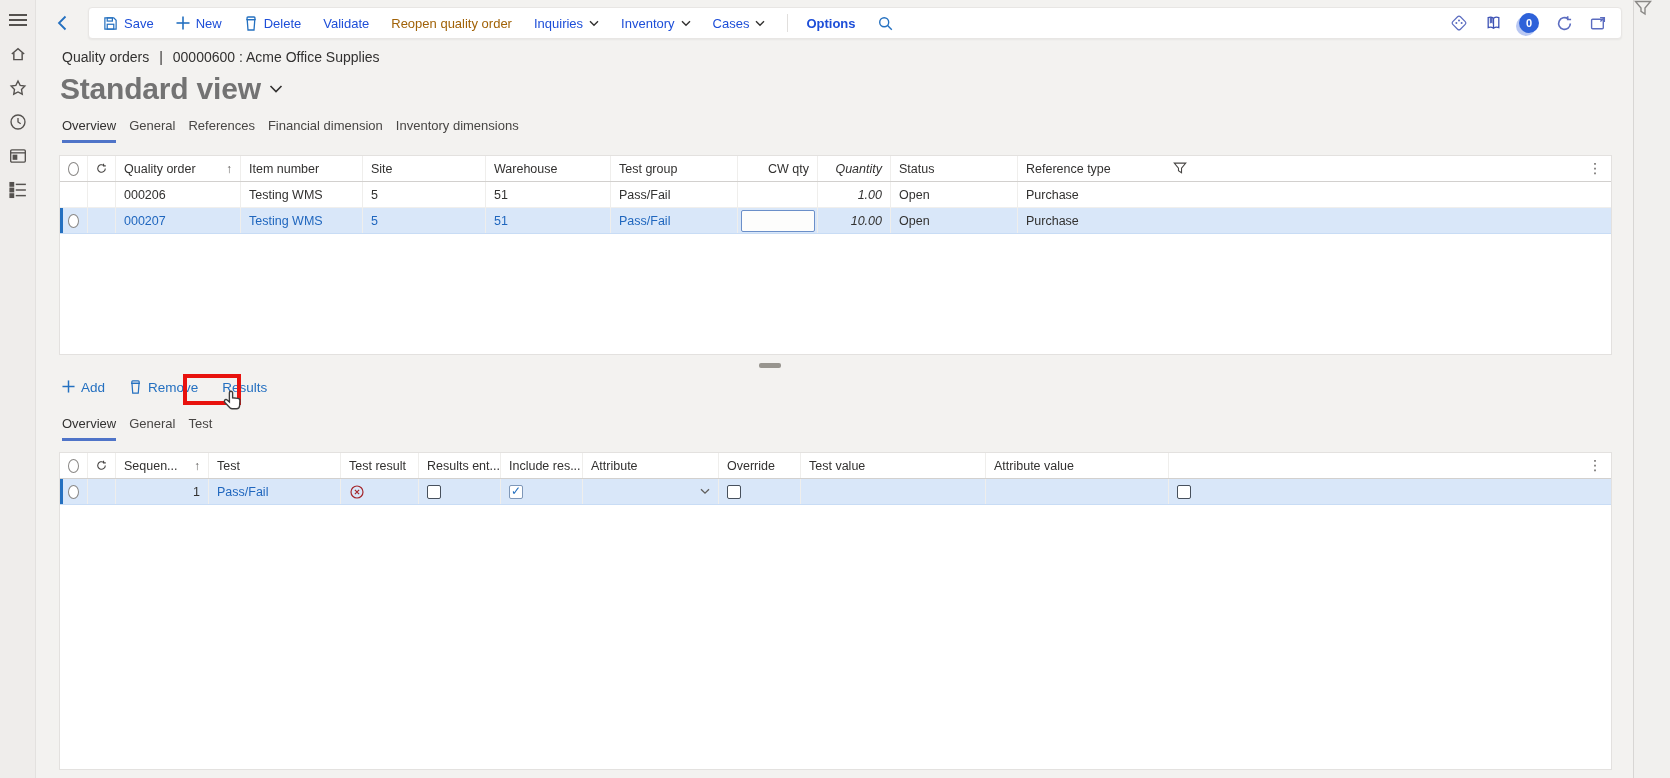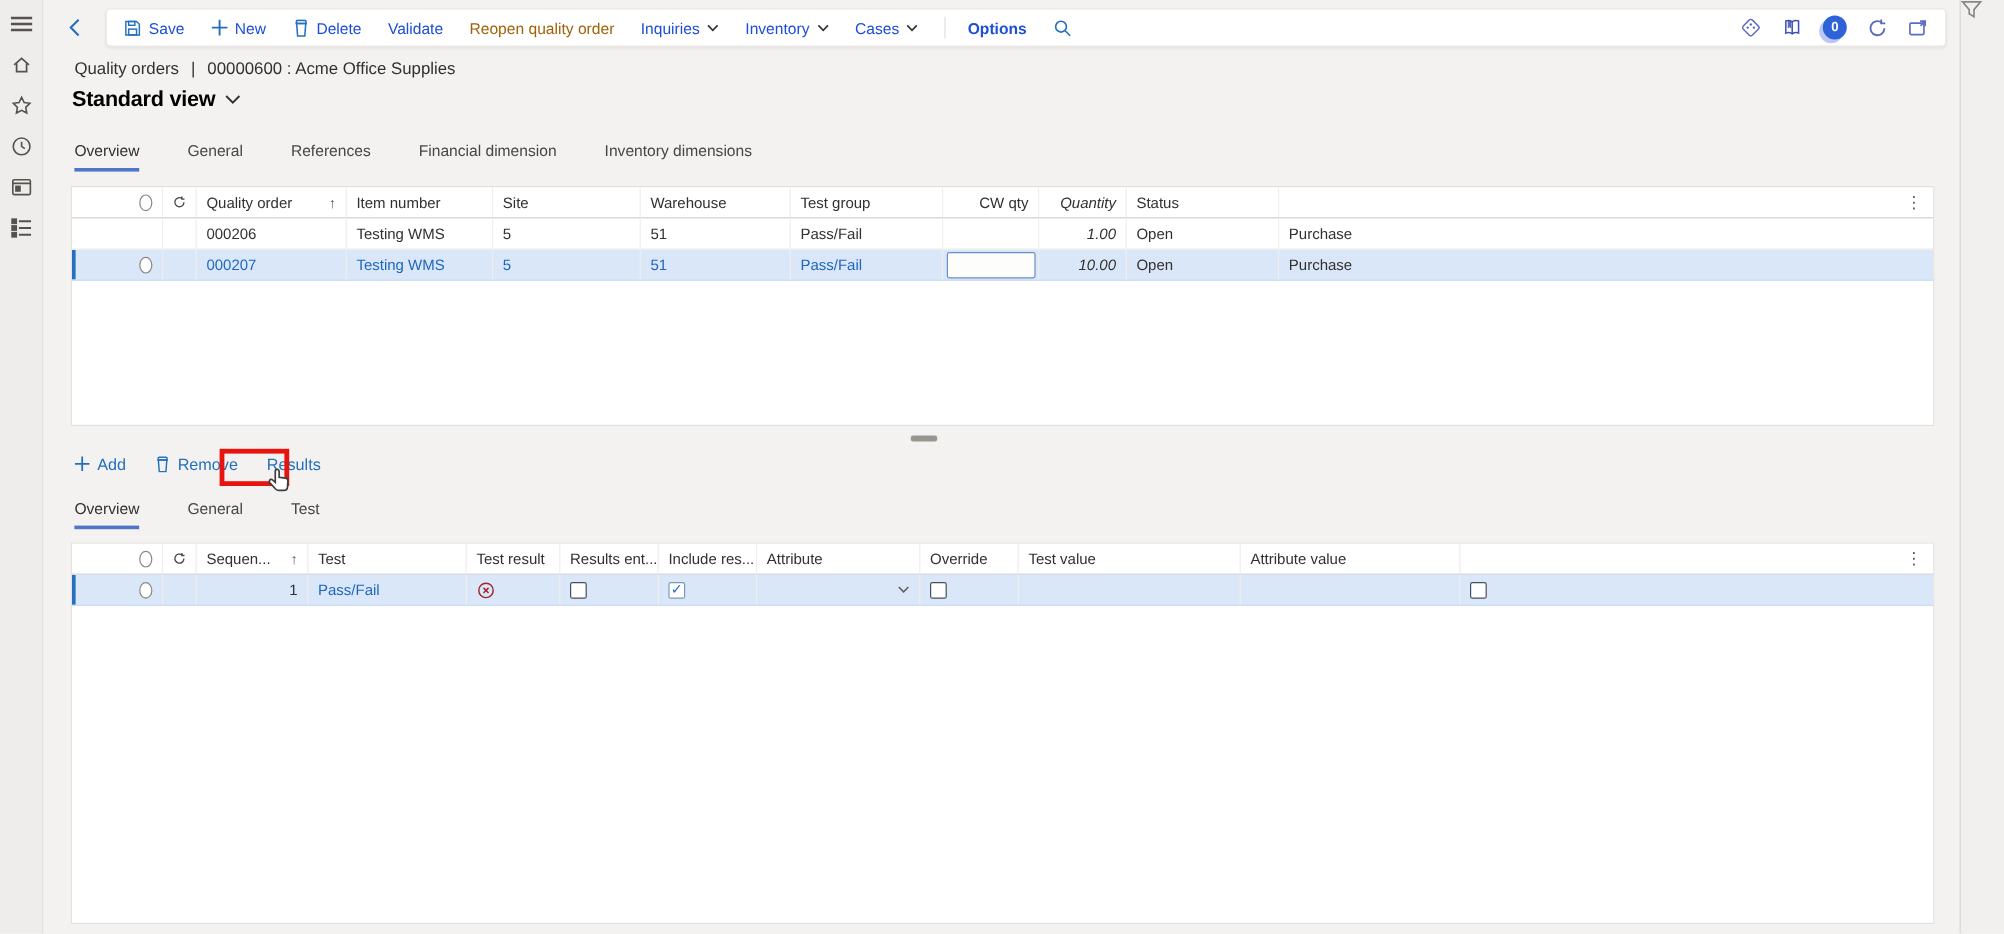--- a/index.html
+++ b/index.html
@@ -40,34 +40,34 @@
     box-shadow:-3px 3px 0 0 #b9c8f3; cursor:pointer;
   }
 
   
   .right-strip { position:absolute; left:1633px; top:0; width:37px; height:778px; background:#f1f0ee; border-left:1px solid #d8d6d4; }
   .right-strip .funnel { margin:14px auto 0 auto; width:18px; cursor:pointer; }
 
   
   .breadcrumb { position:absolute; left:62px; top:49px; display:flex; gap:10px; font-size:14px; color:#323130; }
   .page-title { position:absolute; left:60px; top:72px; display:flex; align-items:center; gap:8px; cursor:pointer; }
-  .page-title h1 { font-size:18px; font-weight:700; letter-spacing:-.2px; color:#000000; }
-
-  
-  .tabstrip { position:absolute; display:flex; gap:40px; font-size:13px; color:#484644; }
+  .page-title h1 { font-size:30px; font-weight:700; letter-spacing:-.2px; color:#737373; }
+
+  
+  .tabstrip { position:absolute; display:flex; gap:13px; font-size:13px; color:#484644; }
   .tabstrip .tab { padding-bottom:7px; cursor:pointer; }
   .tabstrip .tab.active { color:#323130; border-bottom:3px solid #4f74c8; }
   .tabs-main { left:62px; top:118px; }
   .tabs-lines { left:62px; top:416px; }
 
   
   .grid { position:absolute; left:59px; width:1553px; background:#fff; border:1px solid #e3e1df; }
   .grid-1 { top:155px; height:200px; }
   .grid-2 { top:452px; height:318px; }
-  .g-row { display:flex; height:26px; align-items:stretch; border-bottom:1px solid #f0efed; position:relative;padding-left:48px; }
+  .g-row { display:flex; height:26px; align-items:stretch; border-bottom:1px solid #f0efed; position:relative; }
   .g-row.header { border-bottom:1px solid #d2d0ce; color:#323130; }
   .g-row.selected { background:#d9e7f9; box-shadow:inset 3px 0 0 #2470c0; border-bottom:1px solid #c8dcf5; }
   .cell {
     padding:0 8px; display:flex; align-items:center; white-space:nowrap; overflow:hidden;
     border-right:1px solid #efeeec; font-size:12.5px; height:100%;
   }
   .g-row.header .cell { color:#323130; }
   .cell.num { justify-content:flex-end; }
   .link { color:#1f66be; cursor:pointer; }
   .sort-arrow { margin-left:auto; color:#605e5c; font-size:12px; }
@@ -298,20 +298,26 @@
       </div>
     <div class="cell g1c7 num">
         <span>CW qty</span>
       </div>
     <div class="cell g1c8 num">
         <span>Quantity</span>
       </div>
     <div class="cell g1c9">
         <span>Status</span>
       </div>
+    <div class="cell g1c10" style="border-right:none;">
+      <span>Reference type</span>
+      <svg style="margin-left:62px;" width="14" height="13" viewBox="0 0 18 17" fill="none" stroke="#484644" stroke-width="1.4">
+          <path d="M1.5 1.5h15L11 8v6l-4-2.6V8z"></path>
+        </svg>
+    </div>
     <span class="more-dots">⋮</span>
   </div>
 
   <div class="g-row">
     <div class="cell g1c0"></div>
     <div class="cell g1c1"></div>
     <div class="cell g1c2">
         <span>000206</span>
       </div>
     <div class="cell g1c3">

